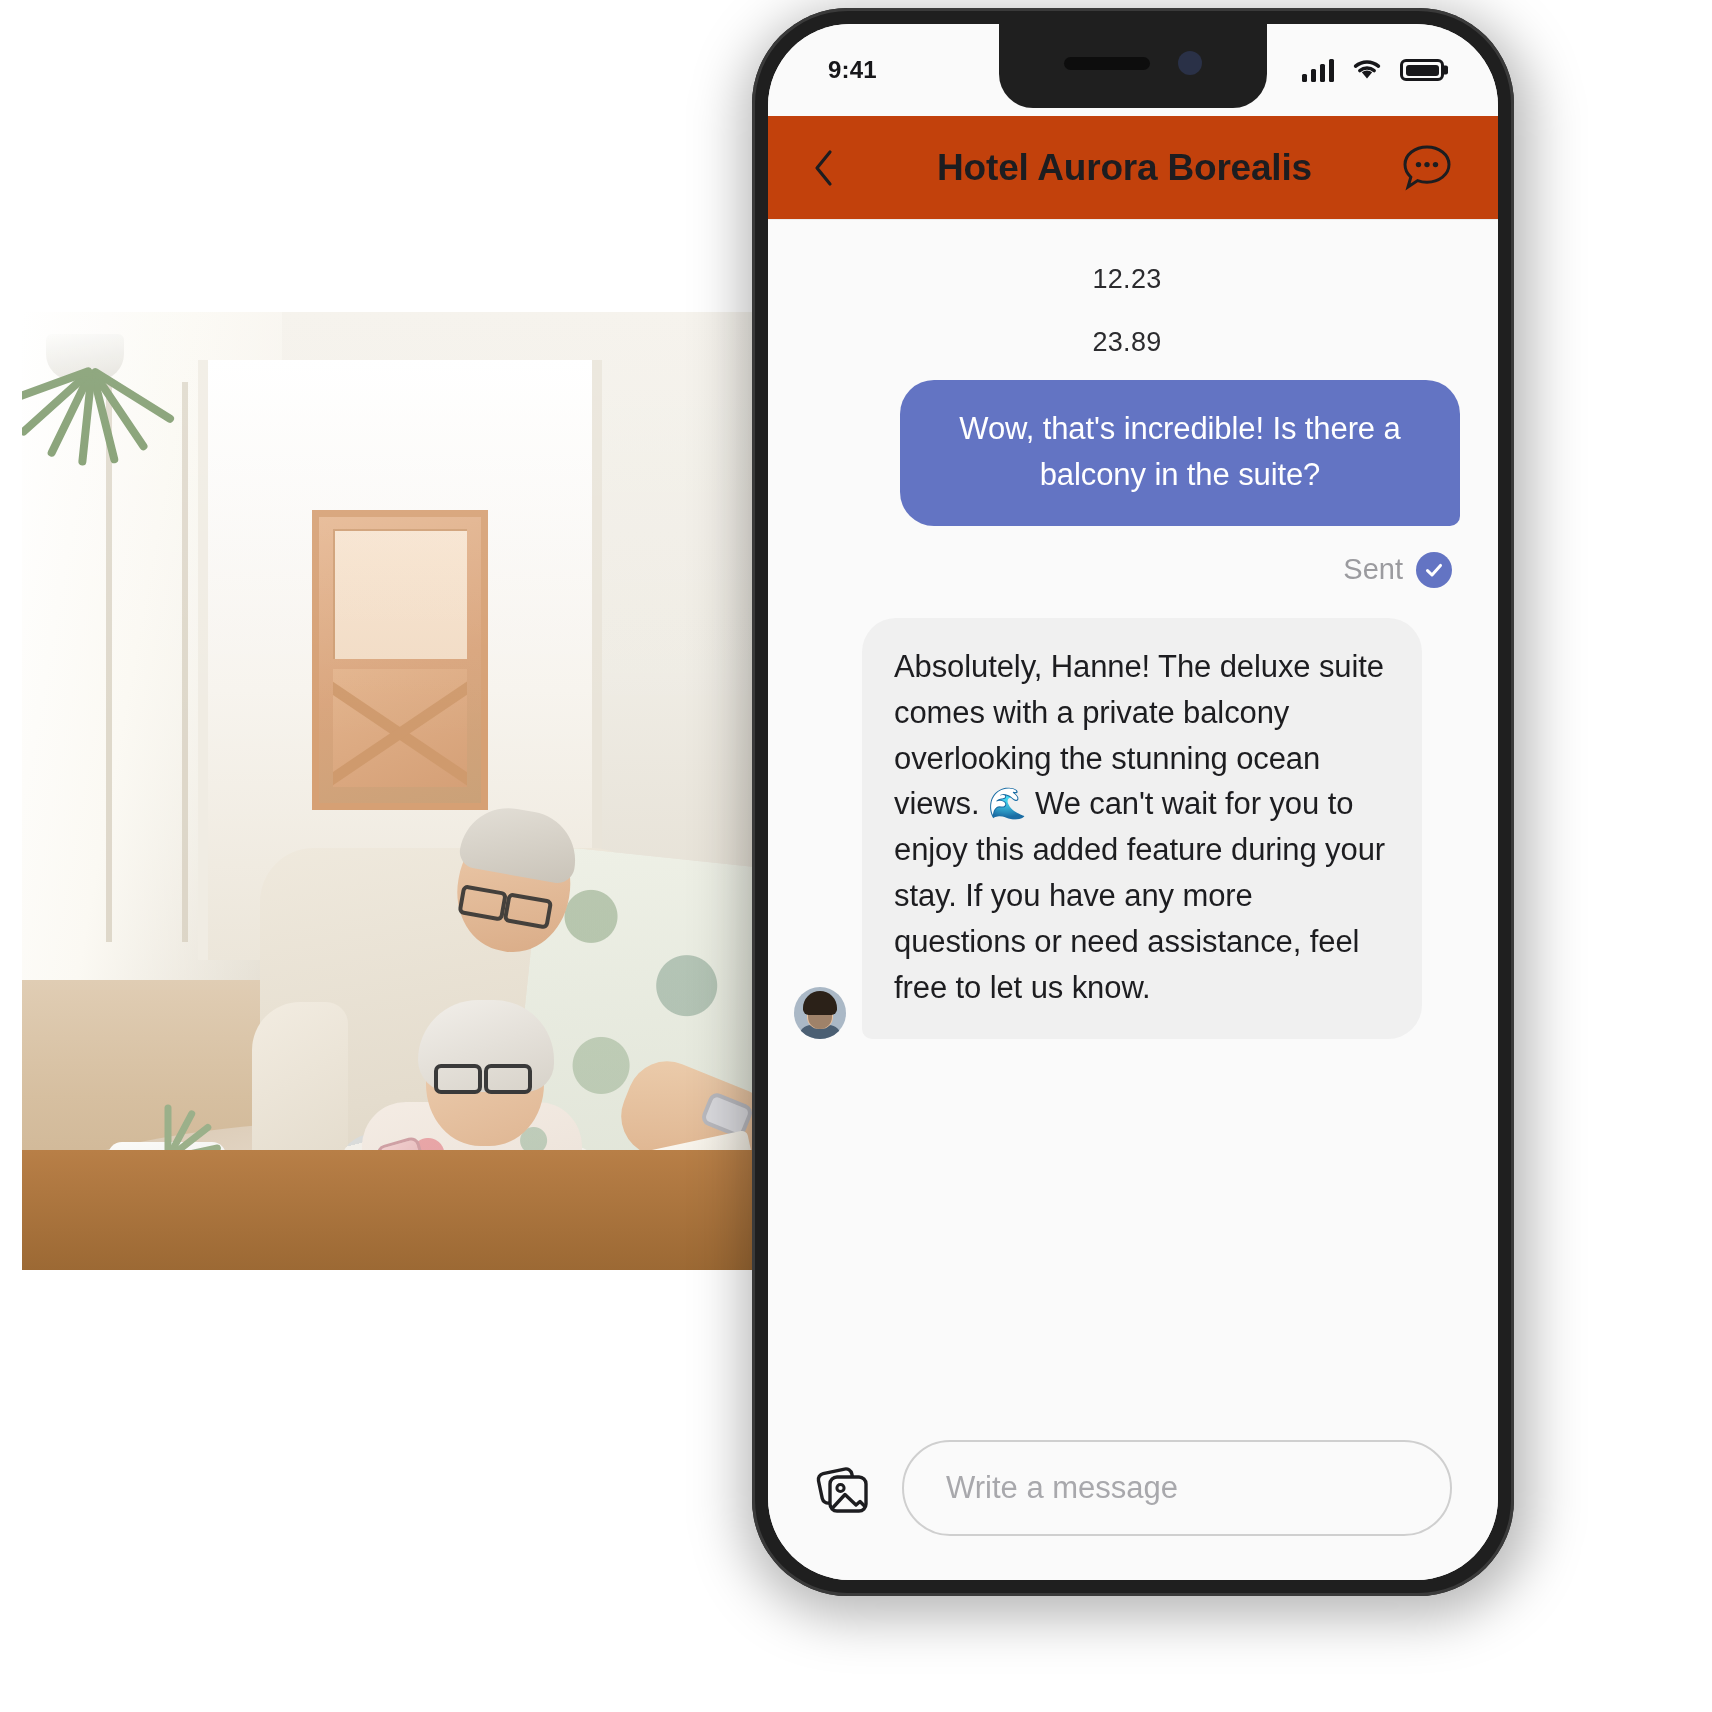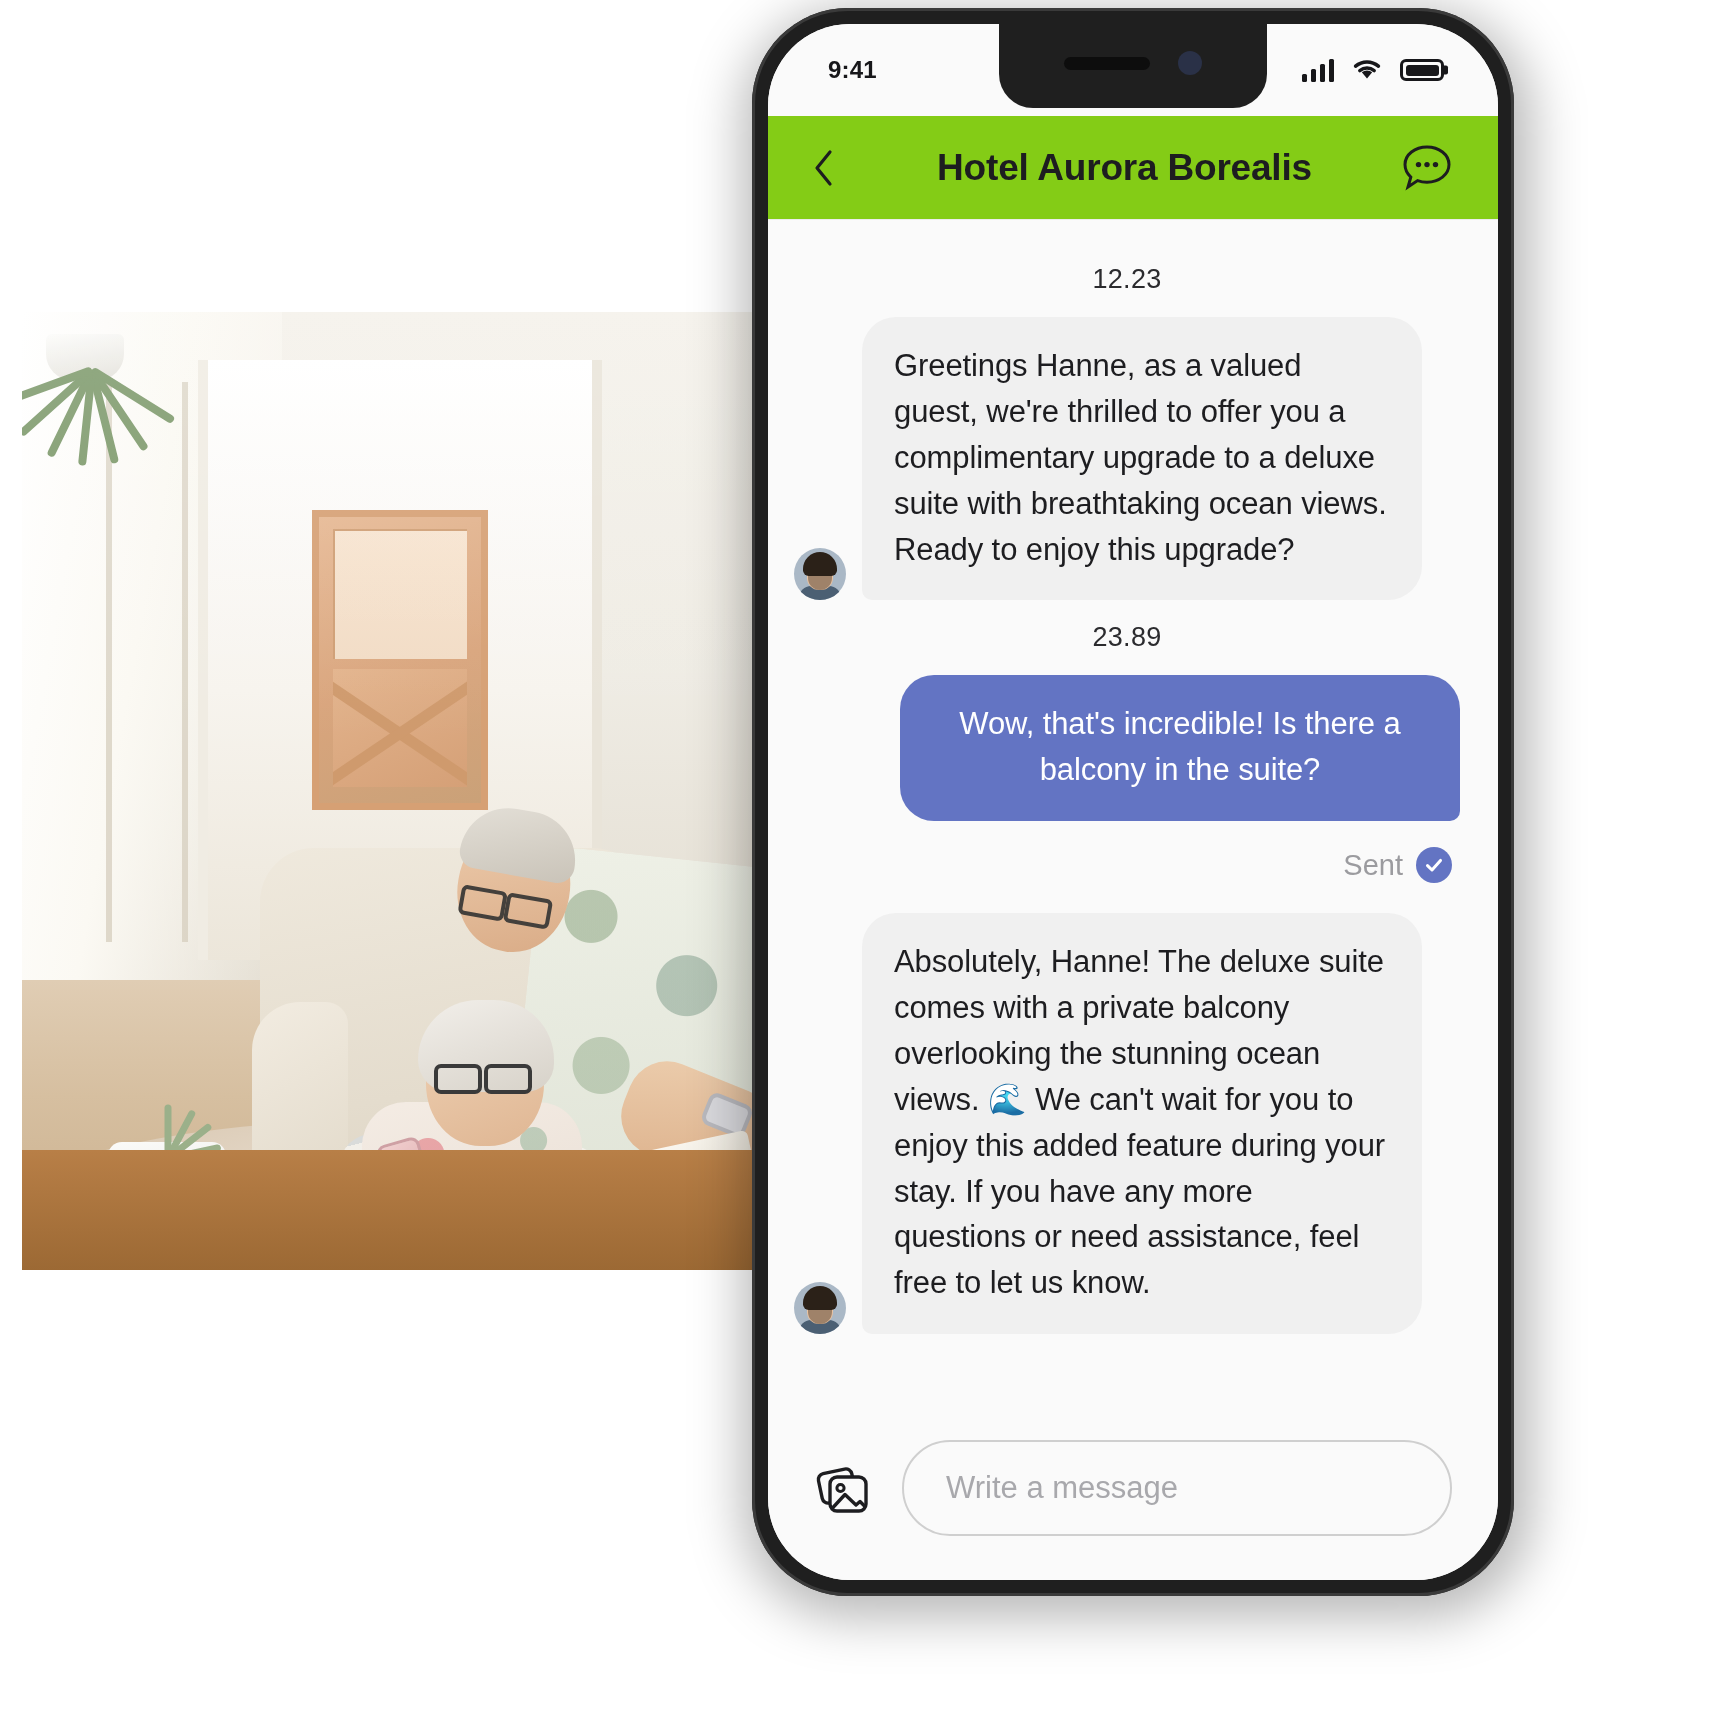--- a/index.html
+++ b/index.html
@@ -406,21 +406,21 @@
   .battery i { display:block; width: 100%; height: 100%; background: #17171a; border-radius: 3px; }
 
   
   .chat-header {
     position: relative;
     z-index: 5;
     flex: 0 0 104px;
     display: flex;
     align-items: center;
     padding: 0 42px 0 29px;
-    background: #84cc16;
+    background: #c2410c;
     border-bottom: 1.5px solid #ececec;
     justify-content: center;
   }
   .hdr-back {
     width: 54px; height: 54px;
     display: flex; align-items: center; justify-content: center;
     cursor: pointer;
   }
   .hdr-title {
     flex: 1;
@@ -677,29 +677,20 @@
             <circle cx="28" cy="24.6" r="2.7" fill="#1d1d20"></circle>
             <circle cx="36.5" cy="24.6" r="2.7" fill="#1d1d20"></circle>
           </svg>
         </div>
       </div>
 
       <div class="chat-body">
 
         <div class="ts">12.23</div>
 
-        <div class="msg-row in">
-          <div class="avatar">
-            <div class="av-body"></div>
-              <div class="av-face"></div>
-            <div class="av-beard"></div>
-              <div class="av-hair"></div>
-          </div>
-          <div class="bubble in">Greetings Hanne, as a valued guest, we're thrilled to offer you a complimentary upgrade to a deluxe suite with breathtaking ocean views. Ready to enjoy this upgrade?</div>
-        </div>
 
         <div class="ts">23.89</div>
 
         <div class="msg-row out">
           <div class="bubble out">Wow, that's incredible! Is there a balcony in the suite?</div>
         </div>
 
         <div class="sent-row">
           <span class="sent-label">Sent</span>
           <span class="sent-check">

